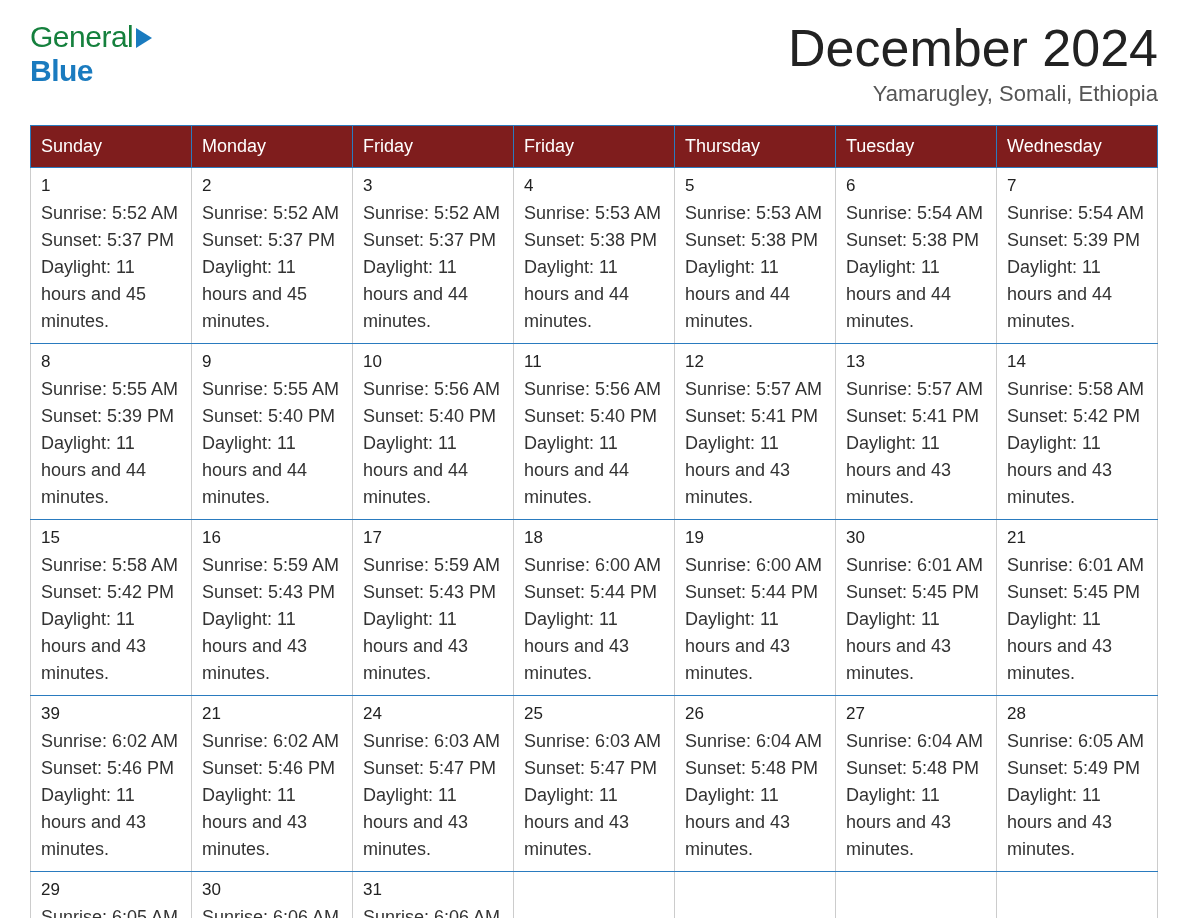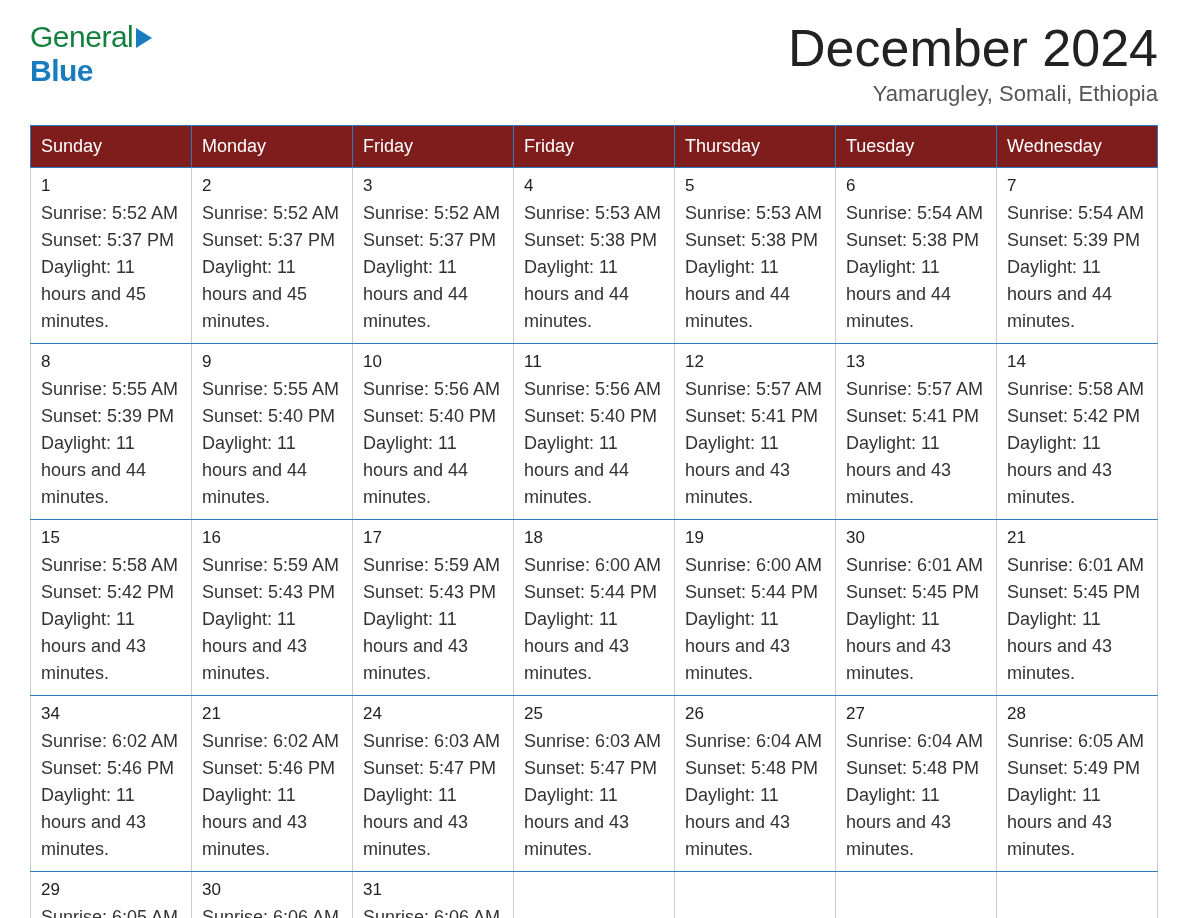--- a/index.html
+++ b/index.html
@@ -137,21 +137,21 @@
       <tr>
         <td><span class="day-number">15</span><span class="day-info">Sunrise: 5:58 AM<br>Sunset: 5:42 PM<br>Daylight: 11 hours and 43 minutes.</span></td>
         <td><span class="day-number">16</span><span class="day-info">Sunrise: 5:59 AM<br>Sunset: 5:43 PM<br>Daylight: 11 hours and 43 minutes.</span></td>
         <td><span class="day-number">17</span><span class="day-info">Sunrise: 5:59 AM<br>Sunset: 5:43 PM<br>Daylight: 11 hours and 43 minutes.</span></td>
         <td><span class="day-number">18</span><span class="day-info">Sunrise: 6:00 AM<br>Sunset: 5:44 PM<br>Daylight: 11 hours and 43 minutes.</span></td>
         <td><span class="day-number">19</span><span class="day-info">Sunrise: 6:00 AM<br>Sunset: 5:44 PM<br>Daylight: 11 hours and 43 minutes.</span></td>
         <td><span class="day-number">30</span><span class="day-info">Sunrise: 6:01 AM<br>Sunset: 5:45 PM<br>Daylight: 11 hours and 43 minutes.</span></td>
         <td><span class="day-number">21</span><span class="day-info">Sunrise: 6:01 AM<br>Sunset: 5:45 PM<br>Daylight: 11 hours and 43 minutes.</span></td>
       </tr>
       <tr>
-        <td><span class="day-number">34</span><span class="day-info">Sunrise: 6:02 AM<br>Sunset: 5:46 PM<br>Daylight: 11 hours and 43 minutes.</span></td>
+        <td><span class="day-number">39</span><span class="day-info">Sunrise: 6:02 AM<br>Sunset: 5:46 PM<br>Daylight: 11 hours and 43 minutes.</span></td>
         <td><span class="day-number">21</span><span class="day-info">Sunrise: 6:02 AM<br>Sunset: 5:46 PM<br>Daylight: 11 hours and 43 minutes.</span></td>
         <td><span class="day-number">24</span><span class="day-info">Sunrise: 6:03 AM<br>Sunset: 5:47 PM<br>Daylight: 11 hours and 43 minutes.</span></td>
         <td><span class="day-number">25</span><span class="day-info">Sunrise: 6:03 AM<br>Sunset: 5:47 PM<br>Daylight: 11 hours and 43 minutes.</span></td>
         <td><span class="day-number">26</span><span class="day-info">Sunrise: 6:04 AM<br>Sunset: 5:48 PM<br>Daylight: 11 hours and 43 minutes.</span></td>
         <td><span class="day-number">27</span><span class="day-info">Sunrise: 6:04 AM<br>Sunset: 5:48 PM<br>Daylight: 11 hours and 43 minutes.</span></td>
         <td><span class="day-number">28</span><span class="day-info">Sunrise: 6:05 AM<br>Sunset: 5:49 PM<br>Daylight: 11 hours and 43 minutes.</span></td>
       </tr>
       <tr>
         <td><span class="day-number">29</span><span class="day-info">Sunrise: 6:05 AM<br>Sunset: 5:49 PM<br>Daylight: 11 hours and 43 minutes.</span></td>
         <td><span class="day-number">30</span><span class="day-info">Sunrise: 6:06 AM<br>Sunset: 5:50 PM<br>Daylight: 11 hours and 43 minutes.</span></td>

